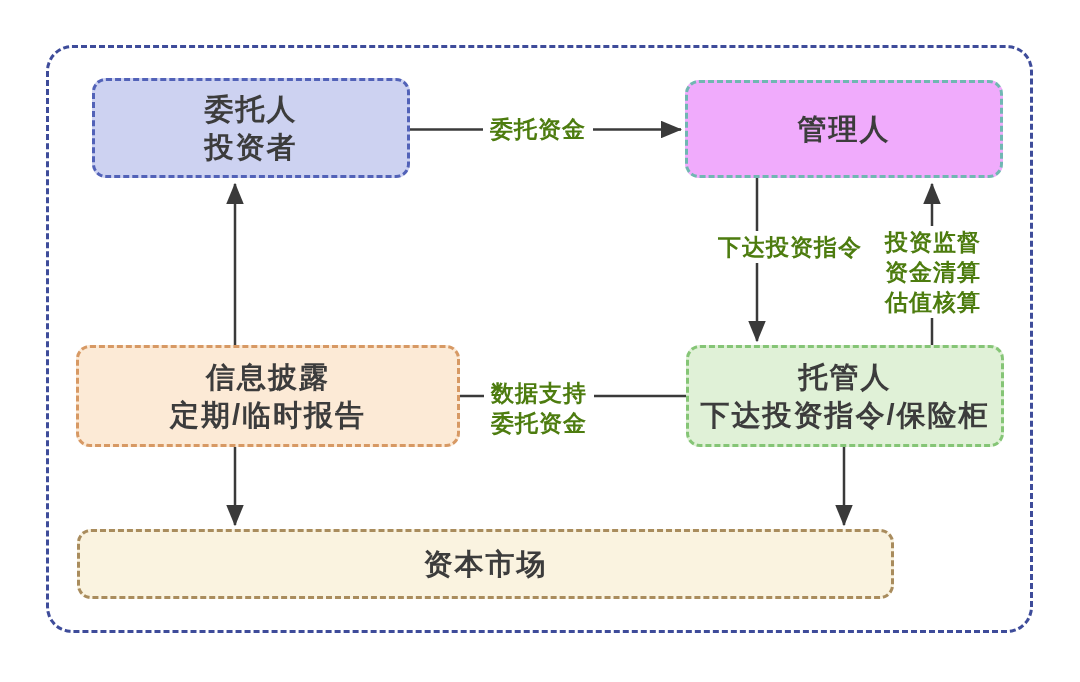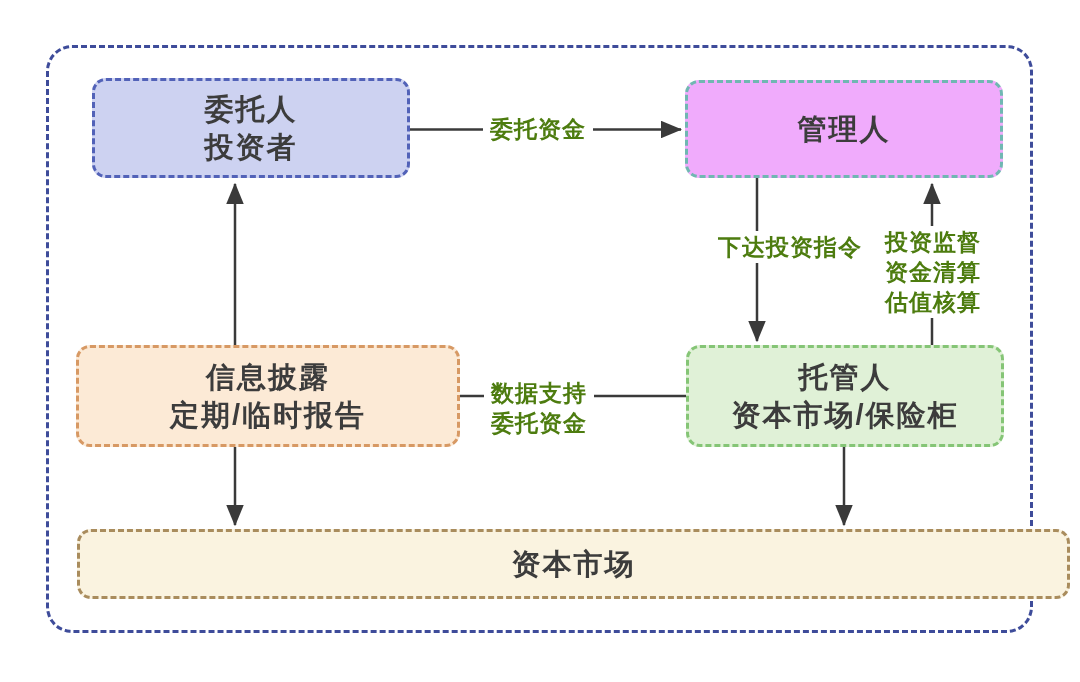--- a/index.html
+++ b/index.html
@@ -38,21 +38,21 @@
     font-weight: bold;
     color: #3c3c3c;
     line-height: 38px;
     letter-spacing: 2px;
     text-align: center;
   }
   .node-principal { left: 92px;  top: 78px;  width: 318px; height: 100px; }
   .node-manager   { left: 685px; top: 80px;  width: 318px; height: 98px;  }
   .node-disclosure{ left: 76px;  top: 345px; width: 384px; height: 102px; }
   .node-custodian { left: 686px; top: 345px; width: 318px; height: 102px; }
-  .node-capital   { left: 77px;  top: 529px; width: 993px; height: 70px;  }
+  .node-capital   { left: 77px;  top: 529px; width: 817px; height: 70px;  }
   .edge-label {
     position: absolute;
     transform: translate(-50%, -50%);
     background: #ffffff;
     padding: 1px 7px;
     font-size: 23px;
     font-weight: bold;
     color: #4d7c0f;
     line-height: 30px;
     letter-spacing: 1px;
@@ -96,21 +96,21 @@
     <div>管理人</div>
   </div>
 
   <div class="node node-disclosure" style="background-color: rgb(252, 234, 214); border-color: rgb(215, 153, 100);">
     <div>信息披露</div>
     <div>定期/临时报告</div>
   </div>
 
   <div class="node node-custodian" style="background-color: rgb(224, 241, 215); border-color: rgb(133, 197, 118);">
     <div>托管人</div>
-    <div>资本市场/保险柜</div>
+    <div>下达投资指令/保险柜</div>
   </div>
 
   <div class="node node-capital" style="background-color: rgb(250, 243, 224); border-color: rgb(169, 140, 93);">
     <div>资本市场</div>
   </div>
 
   <div class="edge-label lbl-entrust">
     <div>委托资金</div>
   </div>
 

